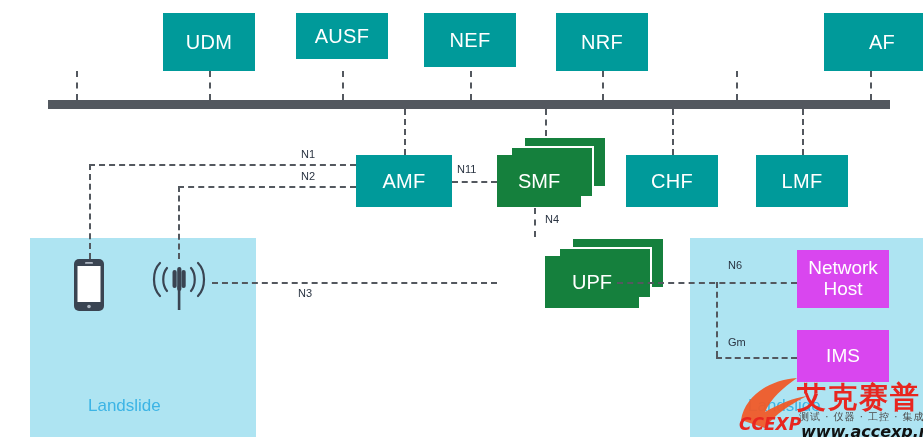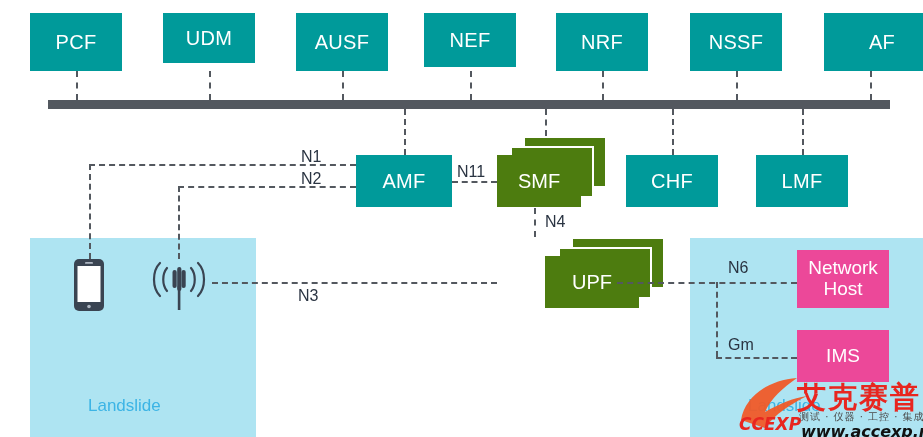--- a/index.html
+++ b/index.html
@@ -41,36 +41,36 @@
     letter-spacing: 0.3px;
     line-height: 1;
   }
 
   
   .stack {
     position: absolute;
   }
   .stack .card {
     position: absolute;
-    background: #4d7c0f;
+    background: #15803d;
     border: 2px solid #ffffff;
   }
   .stack .card.front {
     display: flex;
     align-items: center;
     justify-content: center;
     color: #ffffff;
     font-size: 20px;
     border: none;
   }
 
   
   .blue-box {
     position: absolute;
-    background: #ec4899;
+    background: #d946ef;
     color: #ffffff;
     display: flex;
     align-items: center;
     justify-content: center;
     text-align: center;
     font-size: 19px;
     line-height: 1.1;
   }
 
   
@@ -85,21 +85,21 @@
     height: 0;
     border-top: 2px dashed #53585f;
   }
   .dash-v {
     position: absolute;
     width: 0;
     border-left: 2px dashed #53585f;
   }
   .edge-label {
     position: absolute;
-    font-size: 16px;
+    font-size: 11px;
     color: #2a3442;
     white-space: nowrap;
     background: transparent;
   }
 
   
   .icon { position: absolute; }
 
   
   .watermark {
@@ -149,37 +149,31 @@
   <div class="dash-v" style="left:470px; top:71px; height:29px;"></div>
   <div class="dash-v" style="left:602px; top:71px; height:29px;"></div>
   <div class="dash-v" style="left:736px; top:71px; height:29px;"></div>
   <div class="dash-v" style="left:870px; top:71px; height:29px;"></div>
 
   <div class="dash-v" style="left:404px; top:109px; height:46px;"></div>
   <div class="dash-v" style="left:545px; top:109px; height:27px;"></div>
   <div class="dash-v" style="left:672px; top:109px; height:46px;"></div>
   <div class="dash-v" style="left:802px; top:109px; height:46px;"></div>
 
-  <div class="nf-box" style="left:30px; top:13px; width:92px; height:58px;">
-    <span>PCF</span>
-  </div>
-  <div class="nf-box" style="left:163px; top:13px; width:92px; height:50px;align-items:center;">
+  <div class="nf-box" style="left:163px; top:13px; width:92px; height:58px;align-items:center;">
     <span>UDM</span>
   </div>
-  <div class="nf-box" style="left:296px; top:13px; width:92px; height:58px;">
+  <div class="nf-box" style="left:296px; top:13px; width:92px; height:46px;">
     <span>AUSF</span>
   </div>
   <div class="nf-box" style="left:424px; top:13px; width:92px; height:54px;">
     <span>NEF</span>
   </div>
   <div class="nf-box" style="left:556px; top:13px; width:92px; height:58px;">
     <span>NRF</span>
-  </div>
-  <div class="nf-box" style="left:690px; top:13px; width:92px; height:58px;">
-    <span>NSSF</span>
   </div>
   <div class="nf-box" style="left:824px; top:13px; width:116px; height:58px;">
     <span>AF</span>
   </div>
 
   <div class="dash-v" style="left:89px; top:164px; height:95px;"></div>
   <div class="dash-h" style="left:89px; top:164px; width:267px;"></div>
 
   <div class="dash-v" style="left:178px; top:186px; height:73px;"></div>
   <div class="dash-h" style="left:178px; top:186px; width:178px;"></div>

